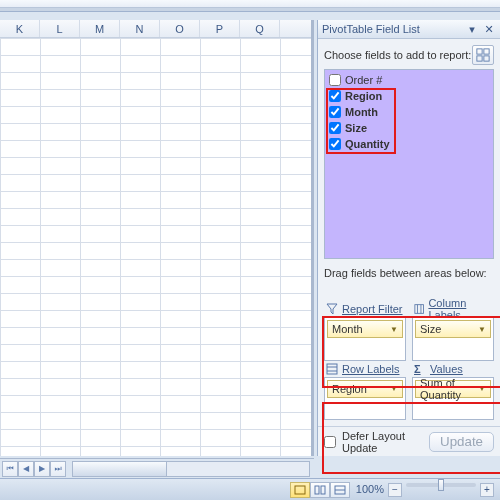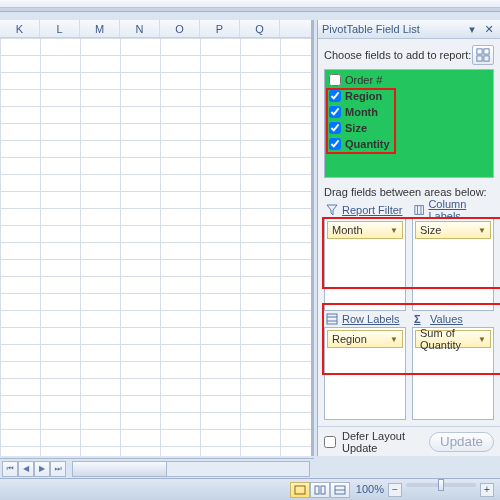--- a/index.html
+++ b/index.html
@@ -23,43 +23,43 @@
 .pane { position: absolute; left: 317px; right: 0; top: 8px; bottom: 22px; background: #eef2f7; border-left: 1px solid #9fb2cf; display: flex; flex-direction: column; }
 .pane-title { height: 19px; background: linear-gradient(#f7fafd,#d9e3f0); border-bottom: 1px solid #b6c4d8; display: flex; align-items: center; padding: 0 4px; color: #3e5a87; font-size: 11px; }
 .pane-title .spacer { flex: 1; }
 .pane-title .tbtn { width: 14px; height: 14px; margin-left: 3px; display: flex; align-items: center; justify-content: center; color: #3e5a87; cursor: pointer; }
 
 .pane-body { padding: 6px; flex: 1; display: flex; flex-direction: column; }
 .choose-row { display: flex; align-items: center; margin-bottom: 4px; }
 .choose-row .lbl { flex: 1; color: #333; }
 .opt-btn { width: 22px; height: 20px; background: linear-gradient(#fefefe,#e6ecf5); border: 1px solid #a9b8cf; border-radius: 2px; display: flex; align-items: center; justify-content: center; cursor: pointer; }
 
-.fieldlist { background: #22c55e; border: 1px solid #a9b8cf; height: 109px; position: relative; padding: 2px 0; }
+.fieldlist { background: #c4b5fd; border: 1px solid #a9b8cf; height: 190px; position: relative; padding: 2px 0; }
 .fl-item { display: flex; align-items: center; height: 16px; padding: 0 4px; }
 .fl-item input { margin-right: 4px; width: 12px; height: 12px; }
 .fl-item .nm { font-size: 11px; }
 .fl-item.sel .nm { font-weight: bold; }
 .hl-box { position: absolute; border: 2px solid #e21a1a; pointer-events: none; }
 .hl-fields { left: 1px; top: 18px; width: 70px; height: 66px; }
 
-.drag-lbl { margin: 8px 0 4px; color: #333; }
+.drag-lbl { margin: 8px 0 22px; color: #333; }
 .areas { display: grid; grid-template-columns: 1fr 1fr; grid-template-rows: 16px 1fr 16px 1fr; gap: 0 6px; flex: 1; position: relative; }
 .area-hdr { display: flex; align-items: center; gap: 4px; color: #3e5a87; padding: 0 2px; text-decoration: underline; }
 .area-hdr svg, .area-hdr .sigma { width: 12px; height: 12px; }
 .area-box { background: #fff; border: 1px solid #a9b8cf; position: relative; }
 .chip { height: 18px; margin: 2px; background: linear-gradient(#fffef4,#fff1b8); border: 1px solid #c9b86a; display: flex; align-items: center; padding: 0 4px; font-size: 11px; cursor: pointer; }
 .chip .spacer { flex: 1; }
 .chip .dd { font-size: 8px; color: #7a6a20; }
 .hl-top { position: absolute; left: -2px; right: -8px; top: 15px; height: 72px; border: 2px solid #e21a1a; pointer-events: none; }
 .hl-bot { position: absolute; left: -2px; right: -8px; top: 101px; height: 72px; border: 2px solid #e21a1a; pointer-events: none; }
 
 .pane-foot { height: 30px; border-top: 1px solid #c5d0e0; display: flex; align-items: center; padding: 0 6px; gap: 6px; background: #eef2f7; }
 .pane-foot input { width: 12px; height: 12px; }
 .pane-foot .lbl { flex: 1; }
-.upd-btn { height: 20px; padding: 0 10px; background: linear-gradient(#fdfdfe,#e6ecf5); border: 1px solid #b8c6da; color: #9aa6b6; border-radius: 10px; cursor: default; }
+.upd-btn { height: 20px; padding: 0 10px; background: linear-gradient(#fdfdfe,#e6ecf5); border: 1px solid #b8c6da; color: #9aa6b6; border-radius: 5px; cursor: default; }
 
 .sheet-tabs { position: absolute; left: 0; right: 186px; bottom: 0; height: 20px; background: #dbe5f1; border-top: 1px solid #a9b8cf; display: flex; align-items: center; }
 .tab-nav { display: flex; padding: 0 2px; gap: -1px; }
 .tab-nav .tb { width: 16px; height: 16px; border: 1px solid #a9b8cf; background: linear-gradient(#f7fafd,#e6ecf5); display: flex; align-items: center; justify-content: center; font-size: 8px; color: #5a79aa; cursor: pointer; }
 .hscroll { flex: 1; height: 16px; margin: 0 4px; background: #e6ecf5; border: 1px solid #a9b8cf; position: relative; }
 .hscroll .thumb { position: absolute; left: 0; top: 0; bottom: 0; width: 40%; background: linear-gradient(#f7fafd,#cfdaea); border-right: 1px solid #a9b8cf; }
 
 .statusbar { position: absolute; left: 0; right: 0; bottom: 0; height: 22px; background: linear-gradient(#dfe8f3,#c6d4e6); border-top: 1px solid #9fb2cf; display: flex; align-items: center; padding: 0 6px; color: #3e5a87; }
 .statusbar .spacer { flex: 1; }
 .view-btns { display: flex; gap: 0; margin-right: 6px; }

